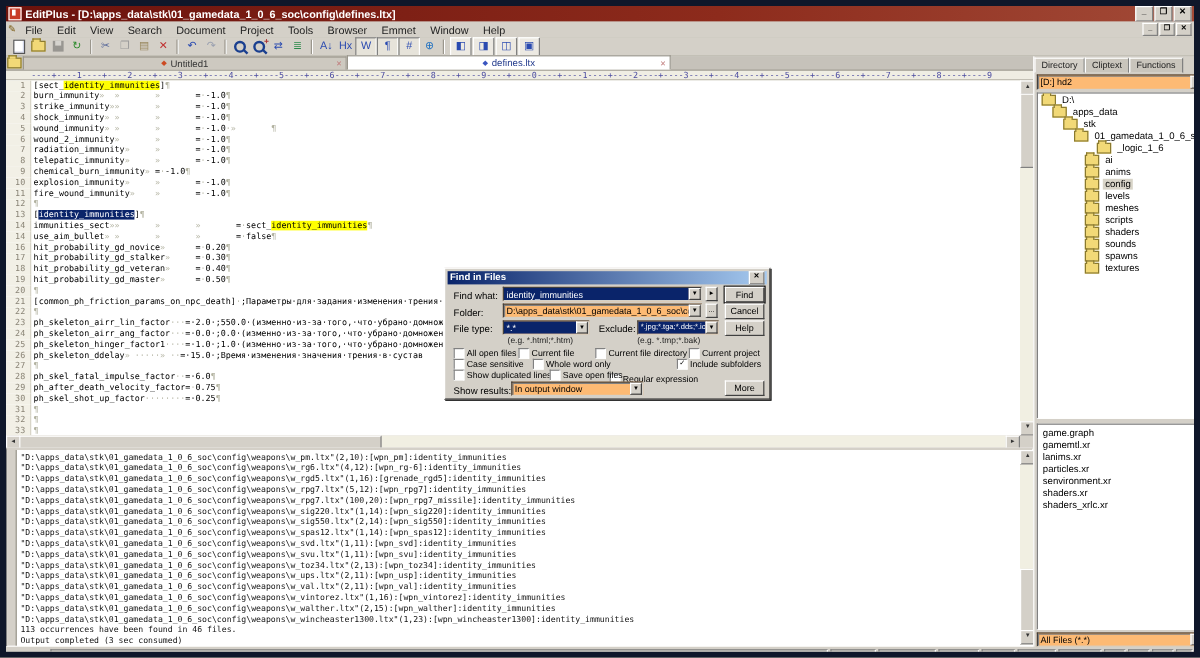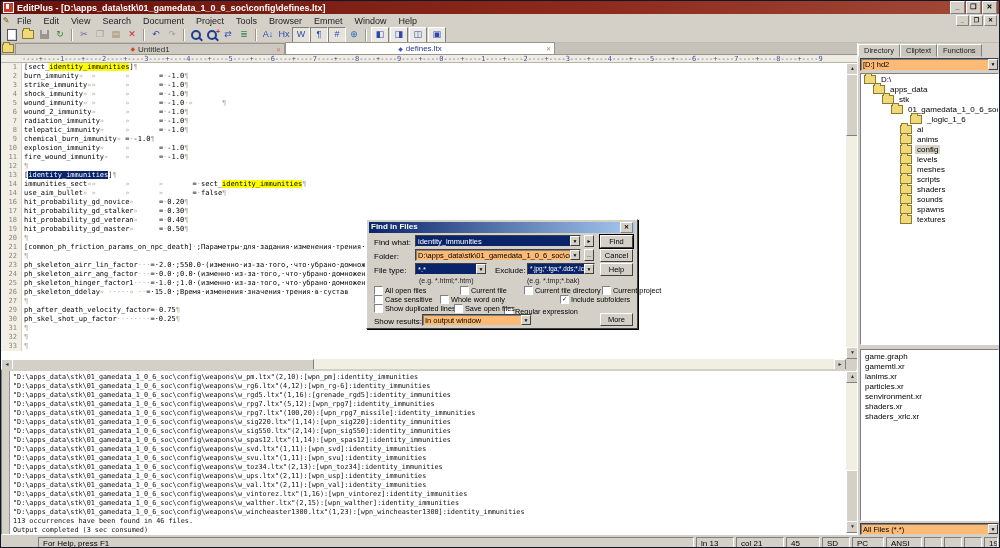--- a/index.html
+++ b/index.html
@@ -1,18 +1,18 @@
 <!DOCTYPE html>
 <html><head>
 <meta charset="utf-8">
 <style>
   html,body{margin:0;padding:0;background:#555;}
   #screen{position:relative;width:1000px;height:548px;background:#d4d0c8;
     font-family:"Liberation Sans",sans-serif;overflow:hidden;
-    border:1px solid #0f172a;box-sizing:border-box;}
+    border:5px solid #0f172a;box-sizing:border-box;}
   
   .raised{border:1px solid;border-color:#ffffff #808080 #808080 #ffffff;}
   .sunken{border:1px solid;border-color:#808080 #ffffff #ffffff #808080;}
   .field{background:#fdba74;border:1px solid;border-color:#404040 #d4d0c8 #d4d0c8 #404040;
     box-shadow:inset 1px 1px 0 #808080;}
   
   .titlebar{position:absolute;left:0;top:0;width:100%;height:13px;
     background:linear-gradient(90deg,#6b120c,#8d2b1c 60%,#a24a37);
     display:flex;align-items:center;padding:0 2px;box-sizing:border-box;}
   .app-ico{width:9px;height:9px;background:#c83c28;border:1px solid #fff;
@@ -382,20 +382,24 @@
       </div>
       <div class="eline">
         <span class="lnum">26</span>
         <span class="lcode"><span class="sn">ph_skeleton_ddelay</span><span class="sw">» ·····» ··</span><span class="sn">=·15.0·;Время·изменения·значения·трения·в·сустав</span></span>
       </div>
       <div class="eline">
         <span class="lnum">27</span>
         <span class="lcode"><span class="sw">¶</span></span>
       </div>
       <div class="eline">
+        <span class="lnum">28</span>
+        <span class="lcode"><span class="sn">ph_skel_fatal_impulse_factor</span><span class="sw">··</span><span class="sn">=·6.0</span><span class="sw">¶</span></span>
+      </div>
+      <div class="eline">
         <span class="lnum">29</span>
         <span class="lcode"><span class="sn">ph_after_death_velocity_factor=</span><span class="sw">·</span><span class="sn">0.75</span><span class="sw">¶</span></span>
       </div>
       <div class="eline">
         <span class="lnum">30</span>
         <span class="lcode"><span class="sn">ph_skel_shot_up_factor</span><span class="sw">········</span><span class="sn">=·0.25</span><span class="sw">¶</span></span>
       </div>
       <div class="eline">
         <span class="lnum">31</span>
         <span class="lcode"><span class="sw">¶</span></span>
@@ -590,21 +594,21 @@
     <span class="dfield field" style="left:160px;top:43px;width:68px">
       <span class="fval selected" style="font-size:6.3px">*.jpg;*.tga;*.dds;*.ico</span>
       <span class="carow">▼</span>
     </span>
     <span class="dbtn" style="left:233px;top:43px">Help</span>
 
     <span class="hint" style="left:52px;top:57px">(e.g. *.html;*.htm)</span>
     <span class="hint" style="left:160px;top:57px">(e.g. *.tmp;*.bak)</span>
 
     <div class="cbrow" style="top:66px" id="cbrow0">
-        <span class="cbitem" style="width: 86px;">
+        <span class="cbitem" style="width: 54px;">
           <span class="cbox"></span>
           <span>All open files</span>
         </span>
         <span class="cbitem" style="width: 64px;">
           <span class="cbox"></span>
           <span>Current file</span>
         </span>
         <span class="cbitem" style="width: 78px;">
           <span class="cbox"></span>
           <span>Current file directory</span>

